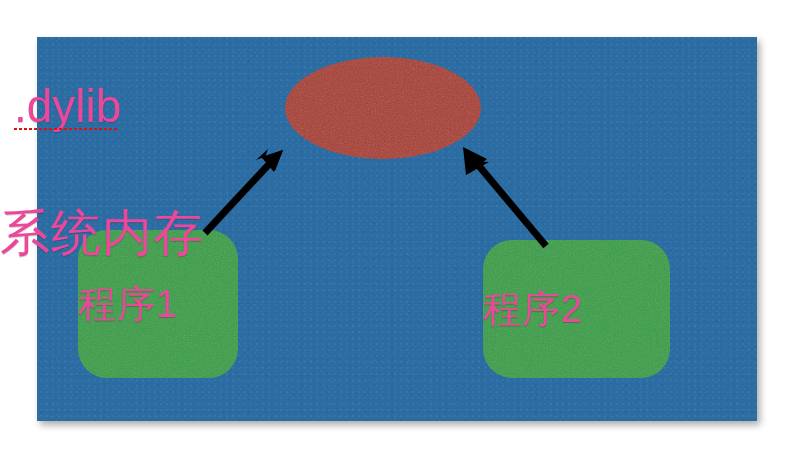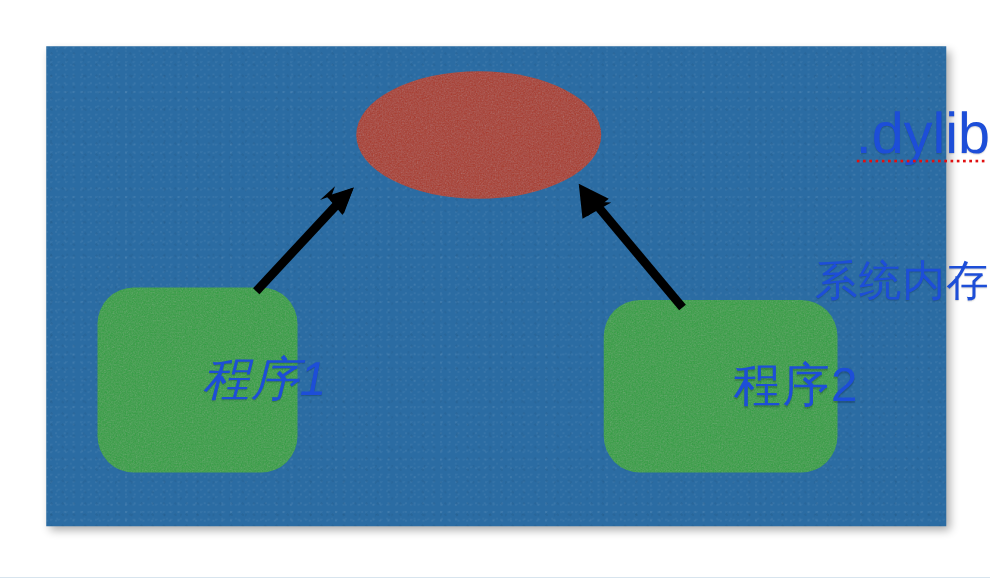--- a/index.html
+++ b/index.html
@@ -46,23 +46,23 @@
     left: 0;
     top: 0;
     width: 792px;
     height: 462px;
     overflow: visible;
   }
 
   
   .node-text {
     position: absolute;
-    color: #1d4ed8;
+    color: #ec4899;
     white-space: nowrap;
-    text-align: right;
+    text-align: left;
     line-height: 1;
     user-select: none;
   }
 
   .lib-label {
     font-size: 46px;
     letter-spacing: 0px;
     left: 0;
     top: 83px;
     width: 792px;
@@ -80,38 +80,37 @@
     right: 3px;
     bottom: -1px;
     height: 4px;
     background-image: radial-gradient(circle, #e11010 0 1.2px, transparent 1.3px);
     background-size: 5px 4px;
     background-repeat: repeat-x;
     background-position: 0 1px;
   }
 
   .memory-label {
-    font-size: 34px;
+    font-size: 50px;
     left: 0;
     top: 208px;
     width: 792px;
     letter-spacing: 1px;
     text-shadow: 0 1px 1px rgba(0,0,0,0.18);
   }
 
   .proc-label {
     font-size: 38px;
     letter-spacing: 1px;
     text-shadow: 0 1px 1px rgba(0,0,0,0.2);
   }
   .proc1-label {
     left: 78px;
     top: 285px;
     width: 184px;
-    font-style: italic;
   }
   .proc2-label {
     left: 483px;
     top: 290px;
     width: 204px;
   }
 </style>
 </head>
 <body>
 

